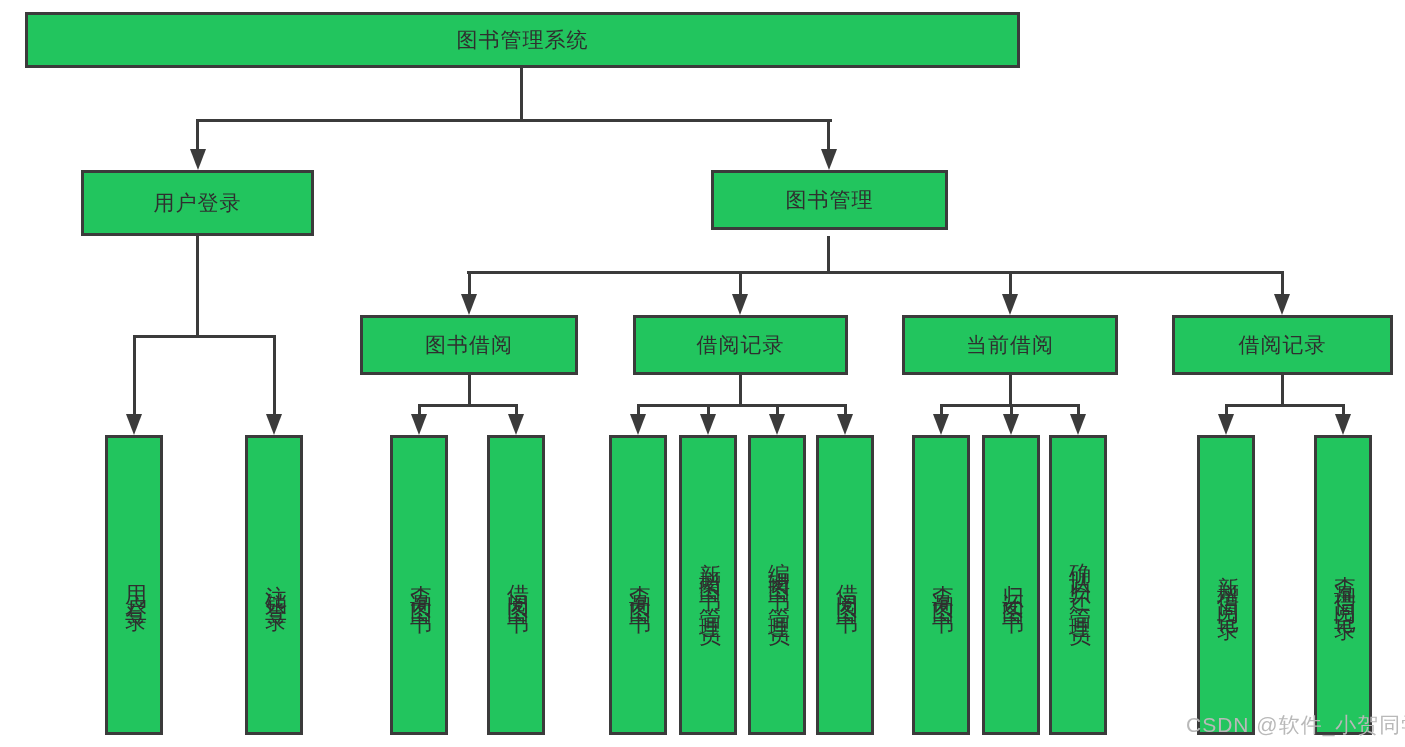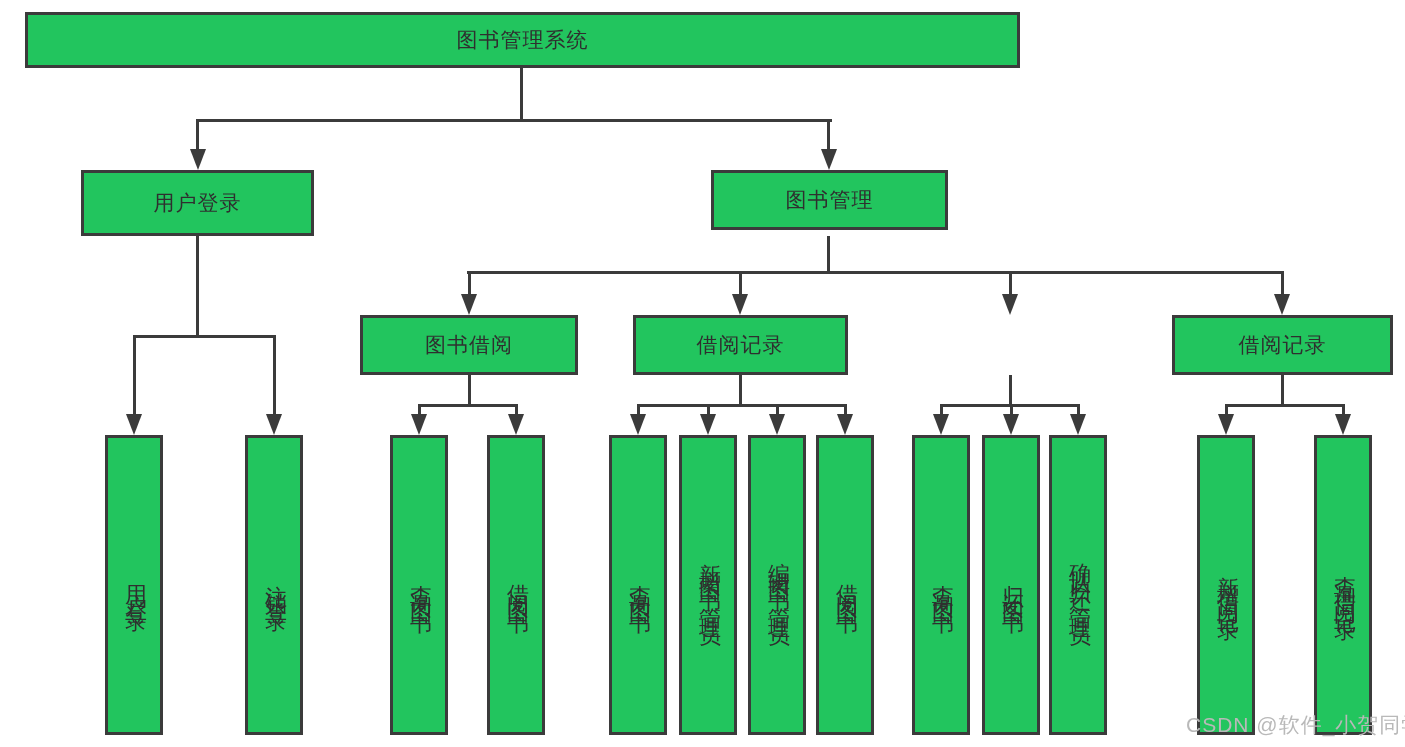--- a/index.html
+++ b/index.html
@@ -62,20 +62,21 @@
   <div class="arrow" style="left:461px;top:294px;"></div>
   <div class="vline" style="left:739px;top:271px;height:25px;"></div>
   <div class="arrow" style="left:732px;top:294px;"></div>
   <div class="vline" style="left:1009px;top:271px;height:25px;"></div>
   <div class="arrow" style="left:1002px;top:294px;"></div>
   <div class="vline" style="left:1281px;top:271px;height:25px;"></div>
   <div class="arrow" style="left:1274px;top:294px;"></div>
 
   <div class="box" style="left:360px;top:315px;width:218px;height:60px;">图书借阅</div>
   <div class="box" style="left:633px;top:315px;width:215px;height:60px;">借阅记录</div>
+  <div class="box" style="left:902px;top:315px;width:216px;height:60px;">当前借阅</div>
   <div class="box" style="left:1172px;top:315px;width:221px;height:60px;">借阅记录</div>
 
   <div class="vline" style="left:468px;top:375px;height:31px;"></div>
   <div class="hline" style="left:418px;top:404px;width:100px;"></div>
   <div class="vline" style="left:418px;top:404px;height:12px;"></div>
   <div class="arrow" style="left:411px;top:414px;"></div>
   <div class="vline" style="left:515px;top:404px;height:12px;"></div>
   <div class="arrow" style="left:508px;top:414px;"></div>
 
   <div class="vline" style="left:739px;top:375px;height:31px;"></div>

